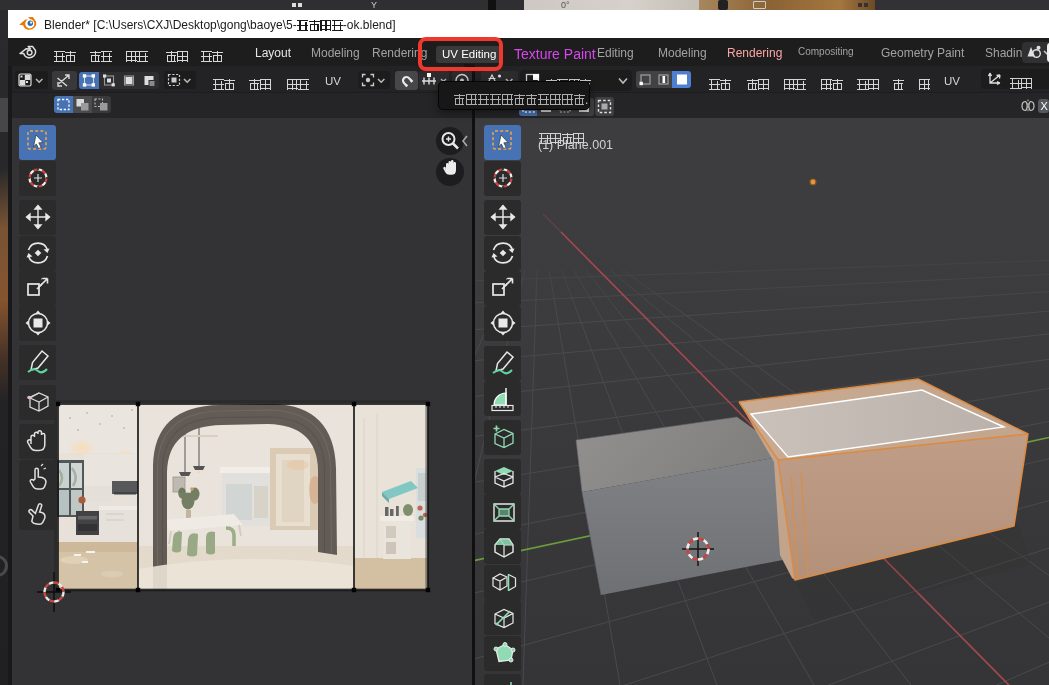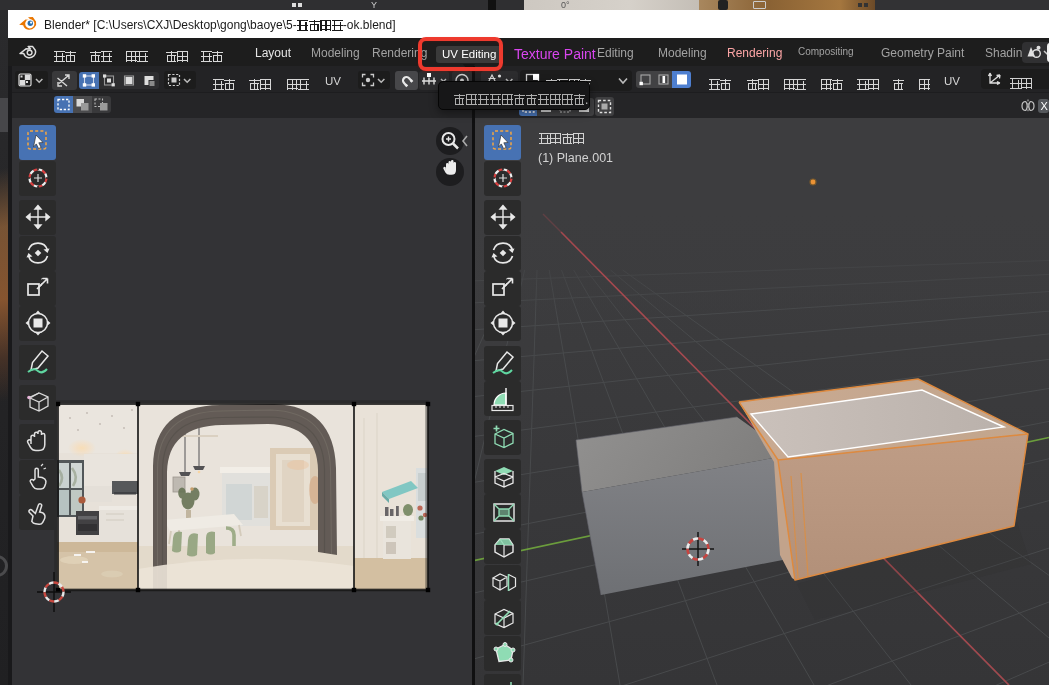--- a/index.html
+++ b/index.html
@@ -541,21 +541,21 @@
     <path d="M316 358 L323 460 M326 355 L333 458" stroke="#d98e46" stroke-width="1.2" fill="none" opacity=".9"></path>
     <path d="M264 284 L443 261 L553 316 L539 408 L320 462 L303 342 L264 284 M303 342 L553 316" stroke="#de8a3f" stroke-width="1.5" fill="none" stroke-linejoin="round"></path>
     <g transform="translate(223,431)">
       <path d="M0 -17 V17 M-16 0 H16" stroke="#141414" stroke-width="1.5"></path>
       <circle r="10.5" fill="none" stroke="#ececec" stroke-width="2.6" stroke-dasharray="5.5 5.5"></circle>
       <circle r="10.5" fill="none" stroke="#c84440" stroke-width="2.6" stroke-dasharray="5.5 5.5" stroke-dashoffset="5.5"></circle>
     </g>
     <circle cx="338" cy="64" r="3" fill="#ec9335" stroke="#7a5a2c" stroke-width="1.2"></circle>
   </svg>
 <div class="abs" style="left:538px;top:128px"><span style="--g:#d2d2d2"><span class="cj ca"><i></i><i></i><i></i><i></i><i></i></span><span class="cj cc"><i></i><i></i><i></i><i></i><i></i><i></i></span><span class="cj cb"><i></i><i></i><i></i><i></i><i></i><i></i></span><span class="cj cc"><i></i><i></i><i></i><i></i><i></i><i></i></span></span></div>
-<div class="abs" style="left:538px;top:151px;font-size:12.5px;color:#d2d2d2">(1) Plane.001</div>
+<div class="abs" style="left:538px;top:138px;font-size:12.5px;color:#d2d2d2">(1) Plane.001</div>
 <svg class="abs" style="left:484px;top:124px" width="38" height="561" viewBox="0 0 38 561">
     <g transform="translate(0,1)">
       <rect width="37" height="35" rx="3" fill="#4772b3"></rect>
       <g transform="translate(1,0)">
         <rect x="8" y="6" width="18" height="18" rx="2" fill="none" stroke="#f5a742" stroke-width="1.5" stroke-dasharray="3 2.2"></rect>
         <path d="M16 10 l7 7.5 -4.2 .3 2.3 4.6 -2.5 1.2 -2.3 -4.7 -2.8 3 Z" fill="#fff" stroke="#333" stroke-width=".7"></path>
       </g>
     </g>
     <g transform="translate(0,37)">
       <rect width="37" height="35" rx="3" fill="#2b2b2b"></rect>

